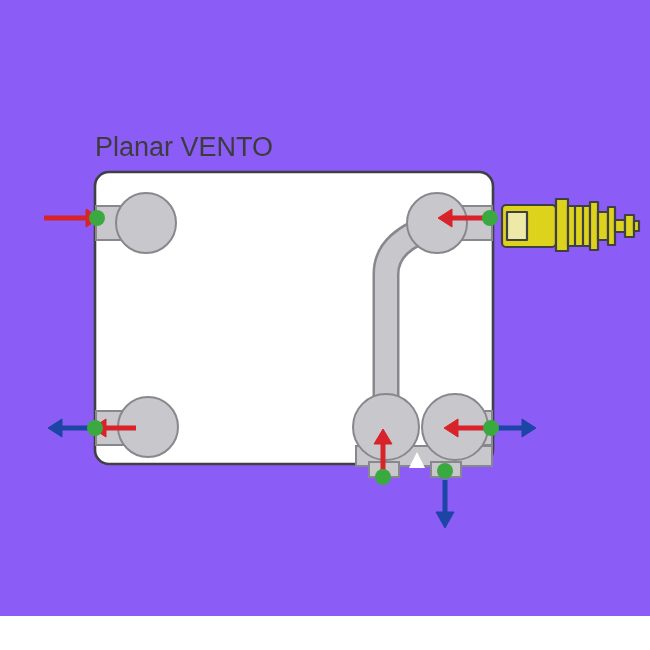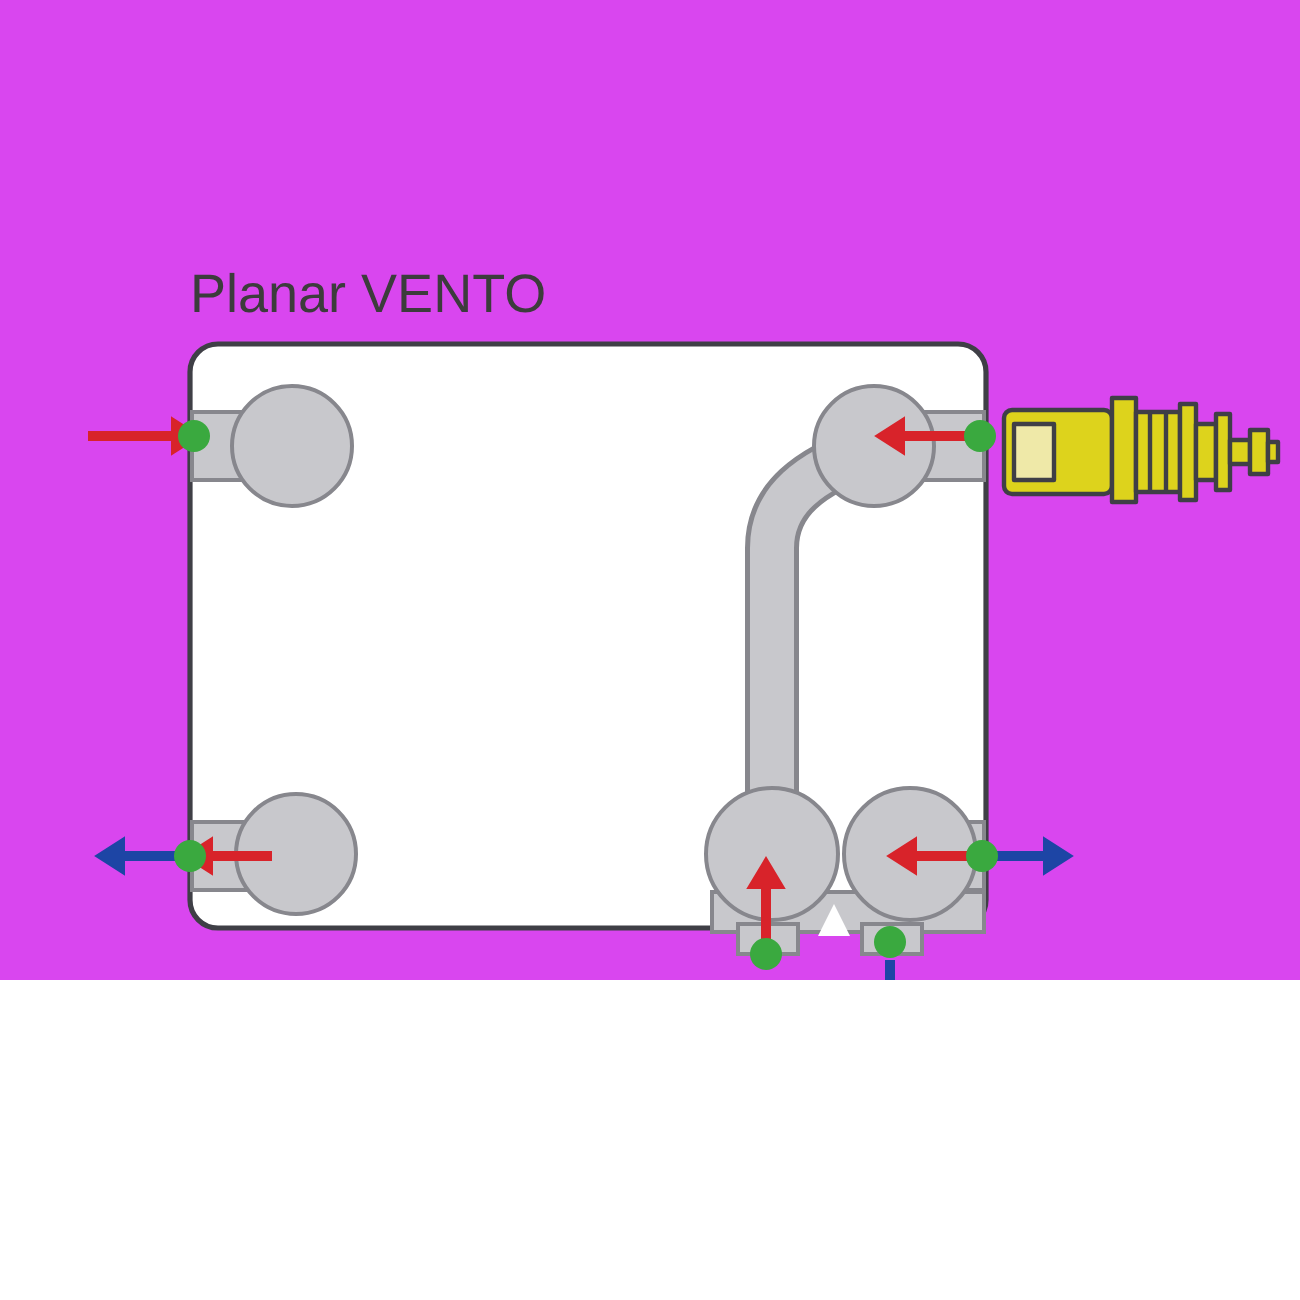--- a/index.html
+++ b/index.html
@@ -1,16 +1,16 @@
 <!DOCTYPE html>
 <html><head>
 <meta charset="utf-8">
 <style>
   html,body{margin:0;padding:0;background:#ffffff;}
-  .canvas{position:relative;width:650px;height:490px;background:#d946ef;overflow:hidden;
+  .canvas{position:relative;width:650px;height:616px;background:#8b5cf6;overflow:hidden;
           font-family:"Liberation Sans", sans-serif;}
   svg{display:block;}
   text.title{font-family:"Liberation Sans", sans-serif;font-size:27px;font-weight:500;}
   .shaft{stroke-width:5;fill:none;}
   .metal{fill:#c8c8cc;stroke:#87878d;stroke-width:2;}
   .body-outline{fill:#ffffff;stroke:#3f3f46;stroke-width:2.6;}
 </style>
 </head>
 <body>
 

